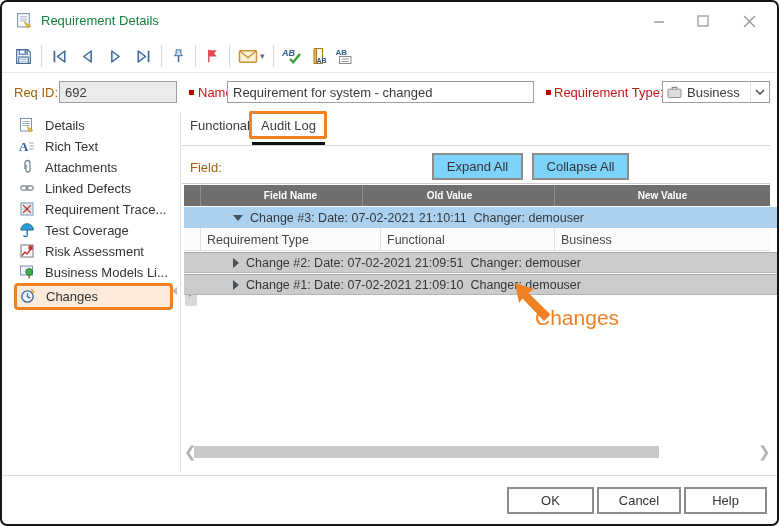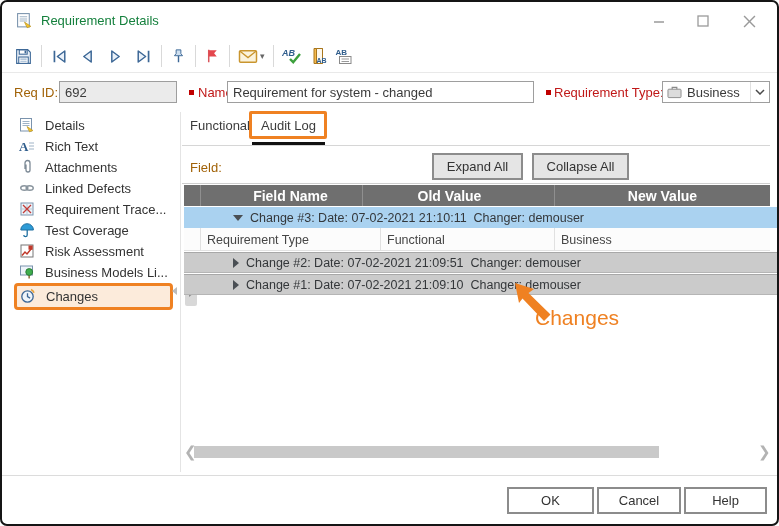--- a/index.html
+++ b/index.html
@@ -36,26 +36,26 @@
 
   
   .tab { position: absolute; top: 116px; font-size: 13px; color: #3c3c3c; cursor: default; }
   .tabbox { position: absolute; left: 247px; top: 109px; width: 78px; height: 28px; border: 3px solid #ef8122; border-radius: 2px; }
   .tabbar { position: absolute; left: 250px; top: 140px; width: 73px; height: 4px; background: #111; }
   .hline { position: absolute; background: #d6d6d6; height: 1px; }
 
   
   .select { position: absolute; left: 253px; top: 151px; width: 168px; height: 24px; border: 1px solid #9aa5ad; background: #fff; display: flex; align-items: center; font-size: 13px; color: #333; padding-left: 6px; }
   .select .dd { margin-left: auto; width: 22px; height: 100%; display: flex; align-items: center; justify-content: center; }
-  .gbtn { position: absolute; top: 151px; height: 27px; border: 2px solid #8c8c8c; background: #e5e5e5; font-size: 13px; color: #333;
+  .gbtn { position: absolute; top: 151px; height: 27px; border: 2px solid #8c8c8c; background: #7dd3fc; font-size: 13px; color: #333;
           display: flex; align-items: center; justify-content: center; font-family: "Liberation Sans", sans-serif; }
 
   
   .thead { position: absolute; left: 182px; top: 183px; width: 586px; height: 21px; background: #6f6f6f; }
-  .thcell { position: absolute; top: 0; height: 21px; display: flex; align-items: center; justify-content: center; color: #fff; font-size: 14px; font-weight: bold; border-left: 1px solid #8f8f8f; }
+  .thcell { position: absolute; top: 0; height: 21px; display: flex; align-items: center; justify-content: center; color: #fff; font-size: 10px; font-weight: bold; border-left: 1px solid #8f8f8f; }
   .grow { position: absolute; left: 182px; width: 674px; height: 21px; display: flex; align-items: center; font-size: 12.5px; color: #34373a; padding-left: 43px; }
   .grow.blue { background: #aad2f0; }
   .grow.gray { background: #cbcbcb; border-top: 1px solid #a8a8a8; border-bottom: 1px solid #b5b5b5; }
   .grouplabel { white-space: pre; }
   .tri { display: inline-block; width: 0; height: 0; margin: 0 7px 0 6px; }
   .tri.down { border-left: 5px solid transparent; border-right: 5px solid transparent; border-top: 6px solid #4a4f54; }
   .tri.right { border-top: 5px solid transparent; border-bottom: 5px solid transparent; border-left: 6px solid #4a4f54; }
   .drow { position: absolute; left: 182px; top: 226px; width: 586px; height: 23px; background: #fcfcfc; border-bottom: 1px solid #e2e2e2; }
   .dcell { position: absolute; top: 0; height: 23px; display: flex; align-items: center; font-size: 12.5px; color: #464646; padding-left: 6px; border-left: 1px solid #e1e1e1; }
 

